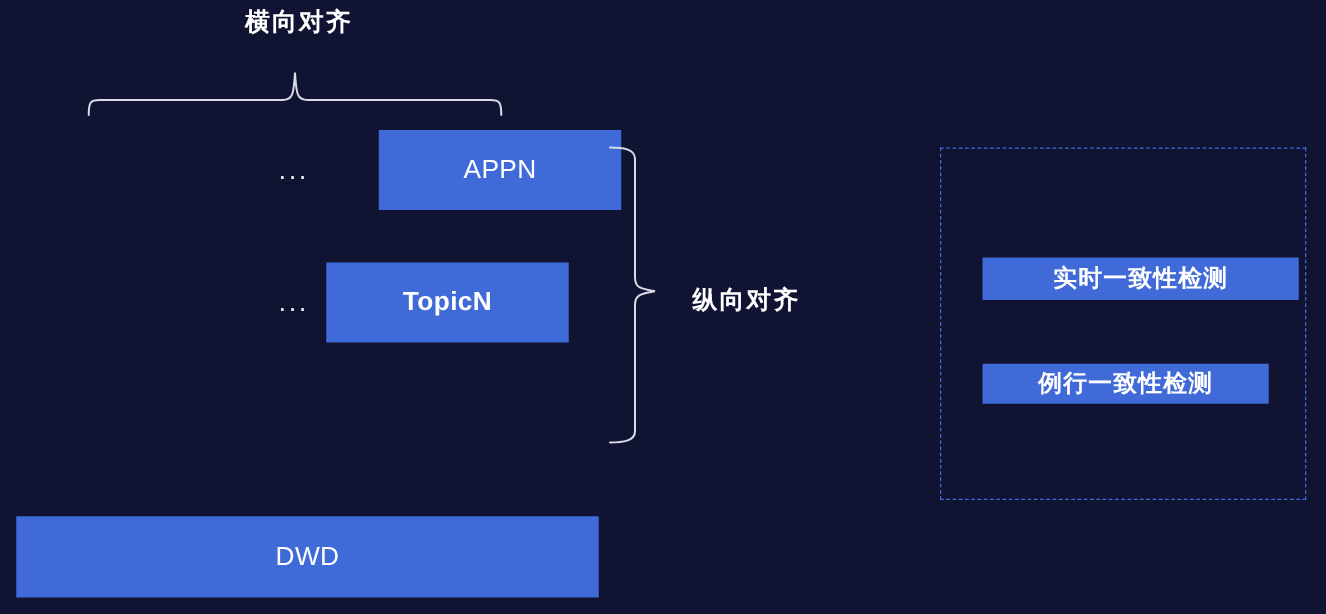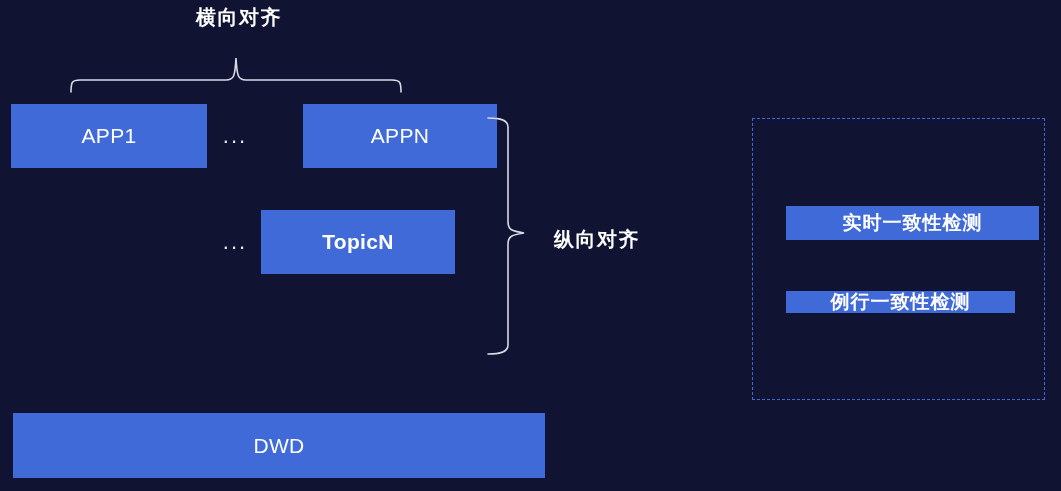--- a/index.html
+++ b/index.html
@@ -75,35 +75,34 @@
 
 <div id="canvas">
 
   <div class="label-cn" style="left:196px; top:4px;">横向对齐</div>
 
   <svg class="brace" style="left:66px; top:54px;" width="340" height="42">
     <path d="M 5,38 C 5,28 6,26 14,26 L 160,26 C 168,26 169,22 170,4
              C 171,22 172,26 180,26 L 326,26 C 334,26 335,28 335,38" fill="none" stroke="#d8dae6" stroke-width="1.6" stroke-linecap="round"></path>
   </svg>
 
-  <div class="box" style="left:11px; top:104px; width:196px; height:64px;">APP1</div>
   <div class="ellipsis" style="left:213px; top:126px; width:44px; height:20px;">...</div>
   <div class="box" style="left:263px; top:104px; width:194px; height:64px;margin-left:40px;">APPN</div>
 
   <div class="ellipsis" style="left:213px; top:232px; width:44px; height:20px;">...</div>
   <div class="box" style="left:261px; top:210px; width:194px; height:64px;font-weight:bold;">TopicN</div>
 
 
-  <div class="box" style="left:13px; top:413px; width:532px; height:65px;">DWD</div>
+  <div class="box" style="left:13px; top:413px; width:466px; height:65px;">DWD</div>
 
   <svg class="brace" style="left:486px; top:114px;" width="40" height="248">
     <path d="M 2,4 C 12,4 22,5 22,13 L 22,108 C 22,116 26,117 38,119
              C 26,121 22,122 22,130 L 22,231 C 22,239 12,240 2,240" fill="none" stroke="#d8dae6" stroke-width="1.6" stroke-linecap="round"></path>
   </svg>
 
   <div class="label-cn" style="left:554px; top:226px;">纵向对齐</div>
 
   <div class="dashed-region" style="left:752px; top:118px; width:293px; height:282px;">
     <div class="cn-box" style="left:33px; top:87px; width:253px; height:34px;">实时一致性检测</div>
-    <div class="cn-box" style="left:33px; top:172px; width:229px; height:22px;">例行一致性检测</div>
+    <div class="cn-box" style="left:33px; top:172px; width:229px; height:32px;">例行一致性检测</div>
   </div>
 
 </div>
 
 </body></html>

